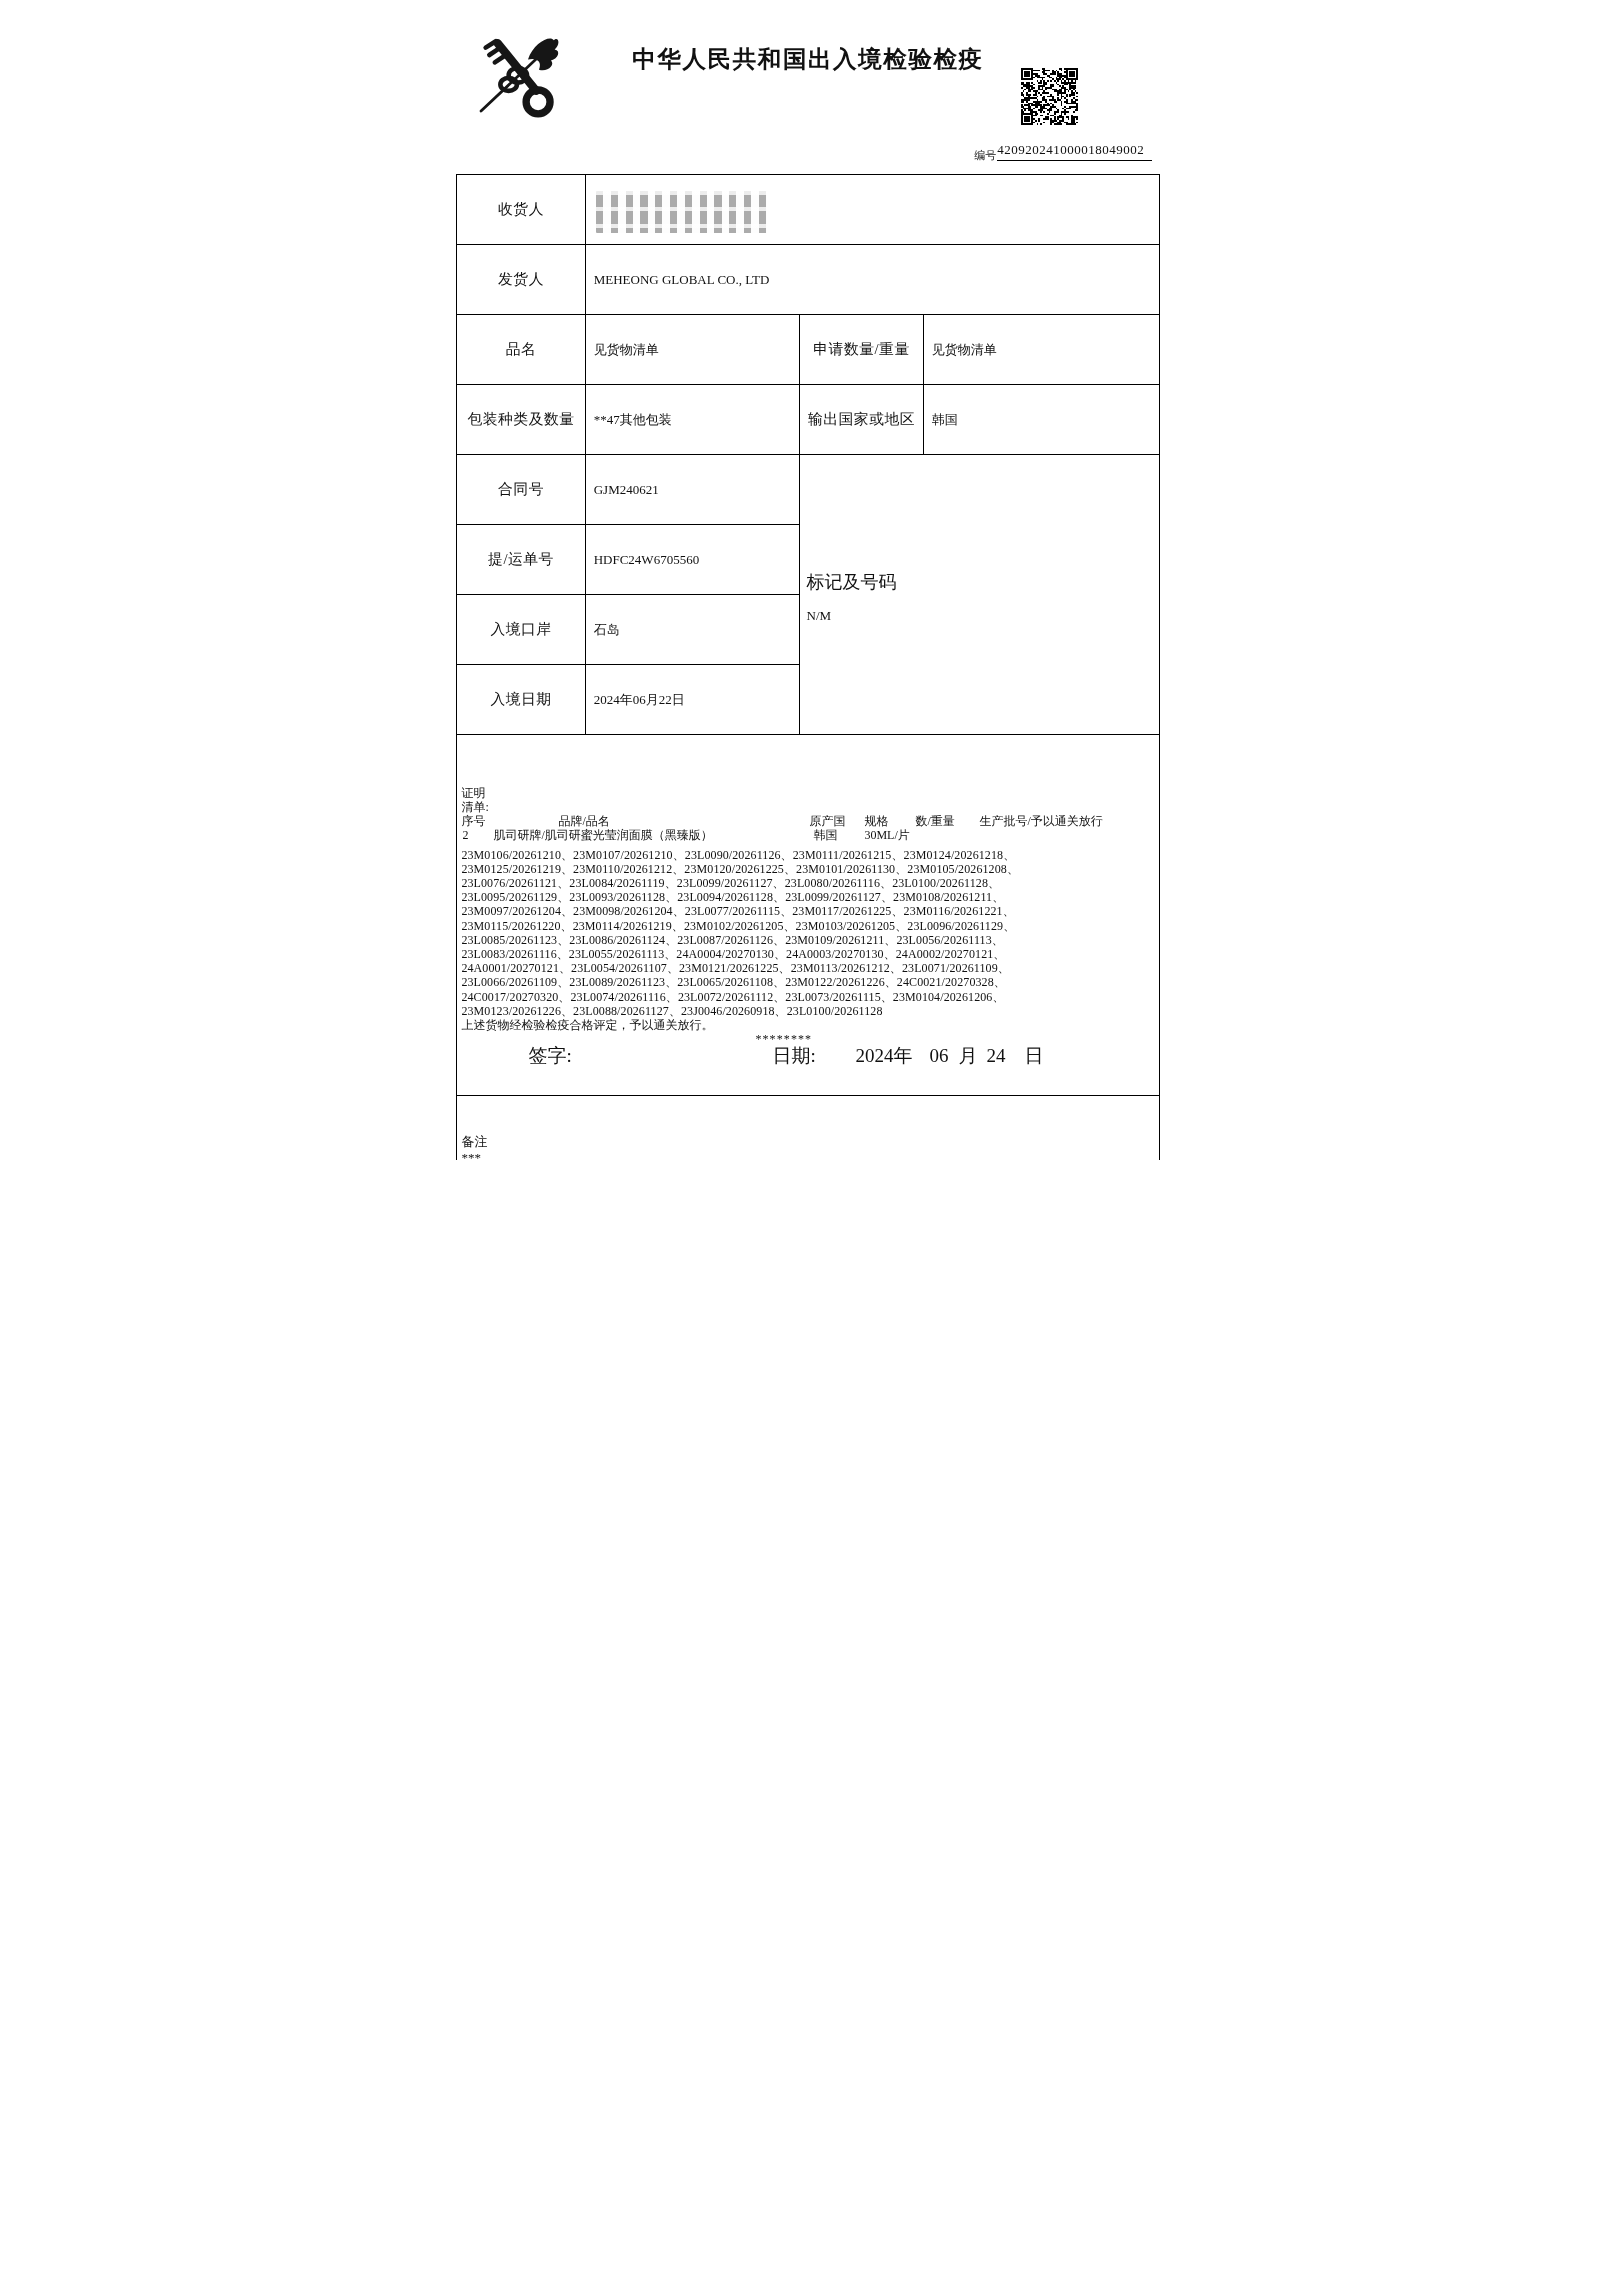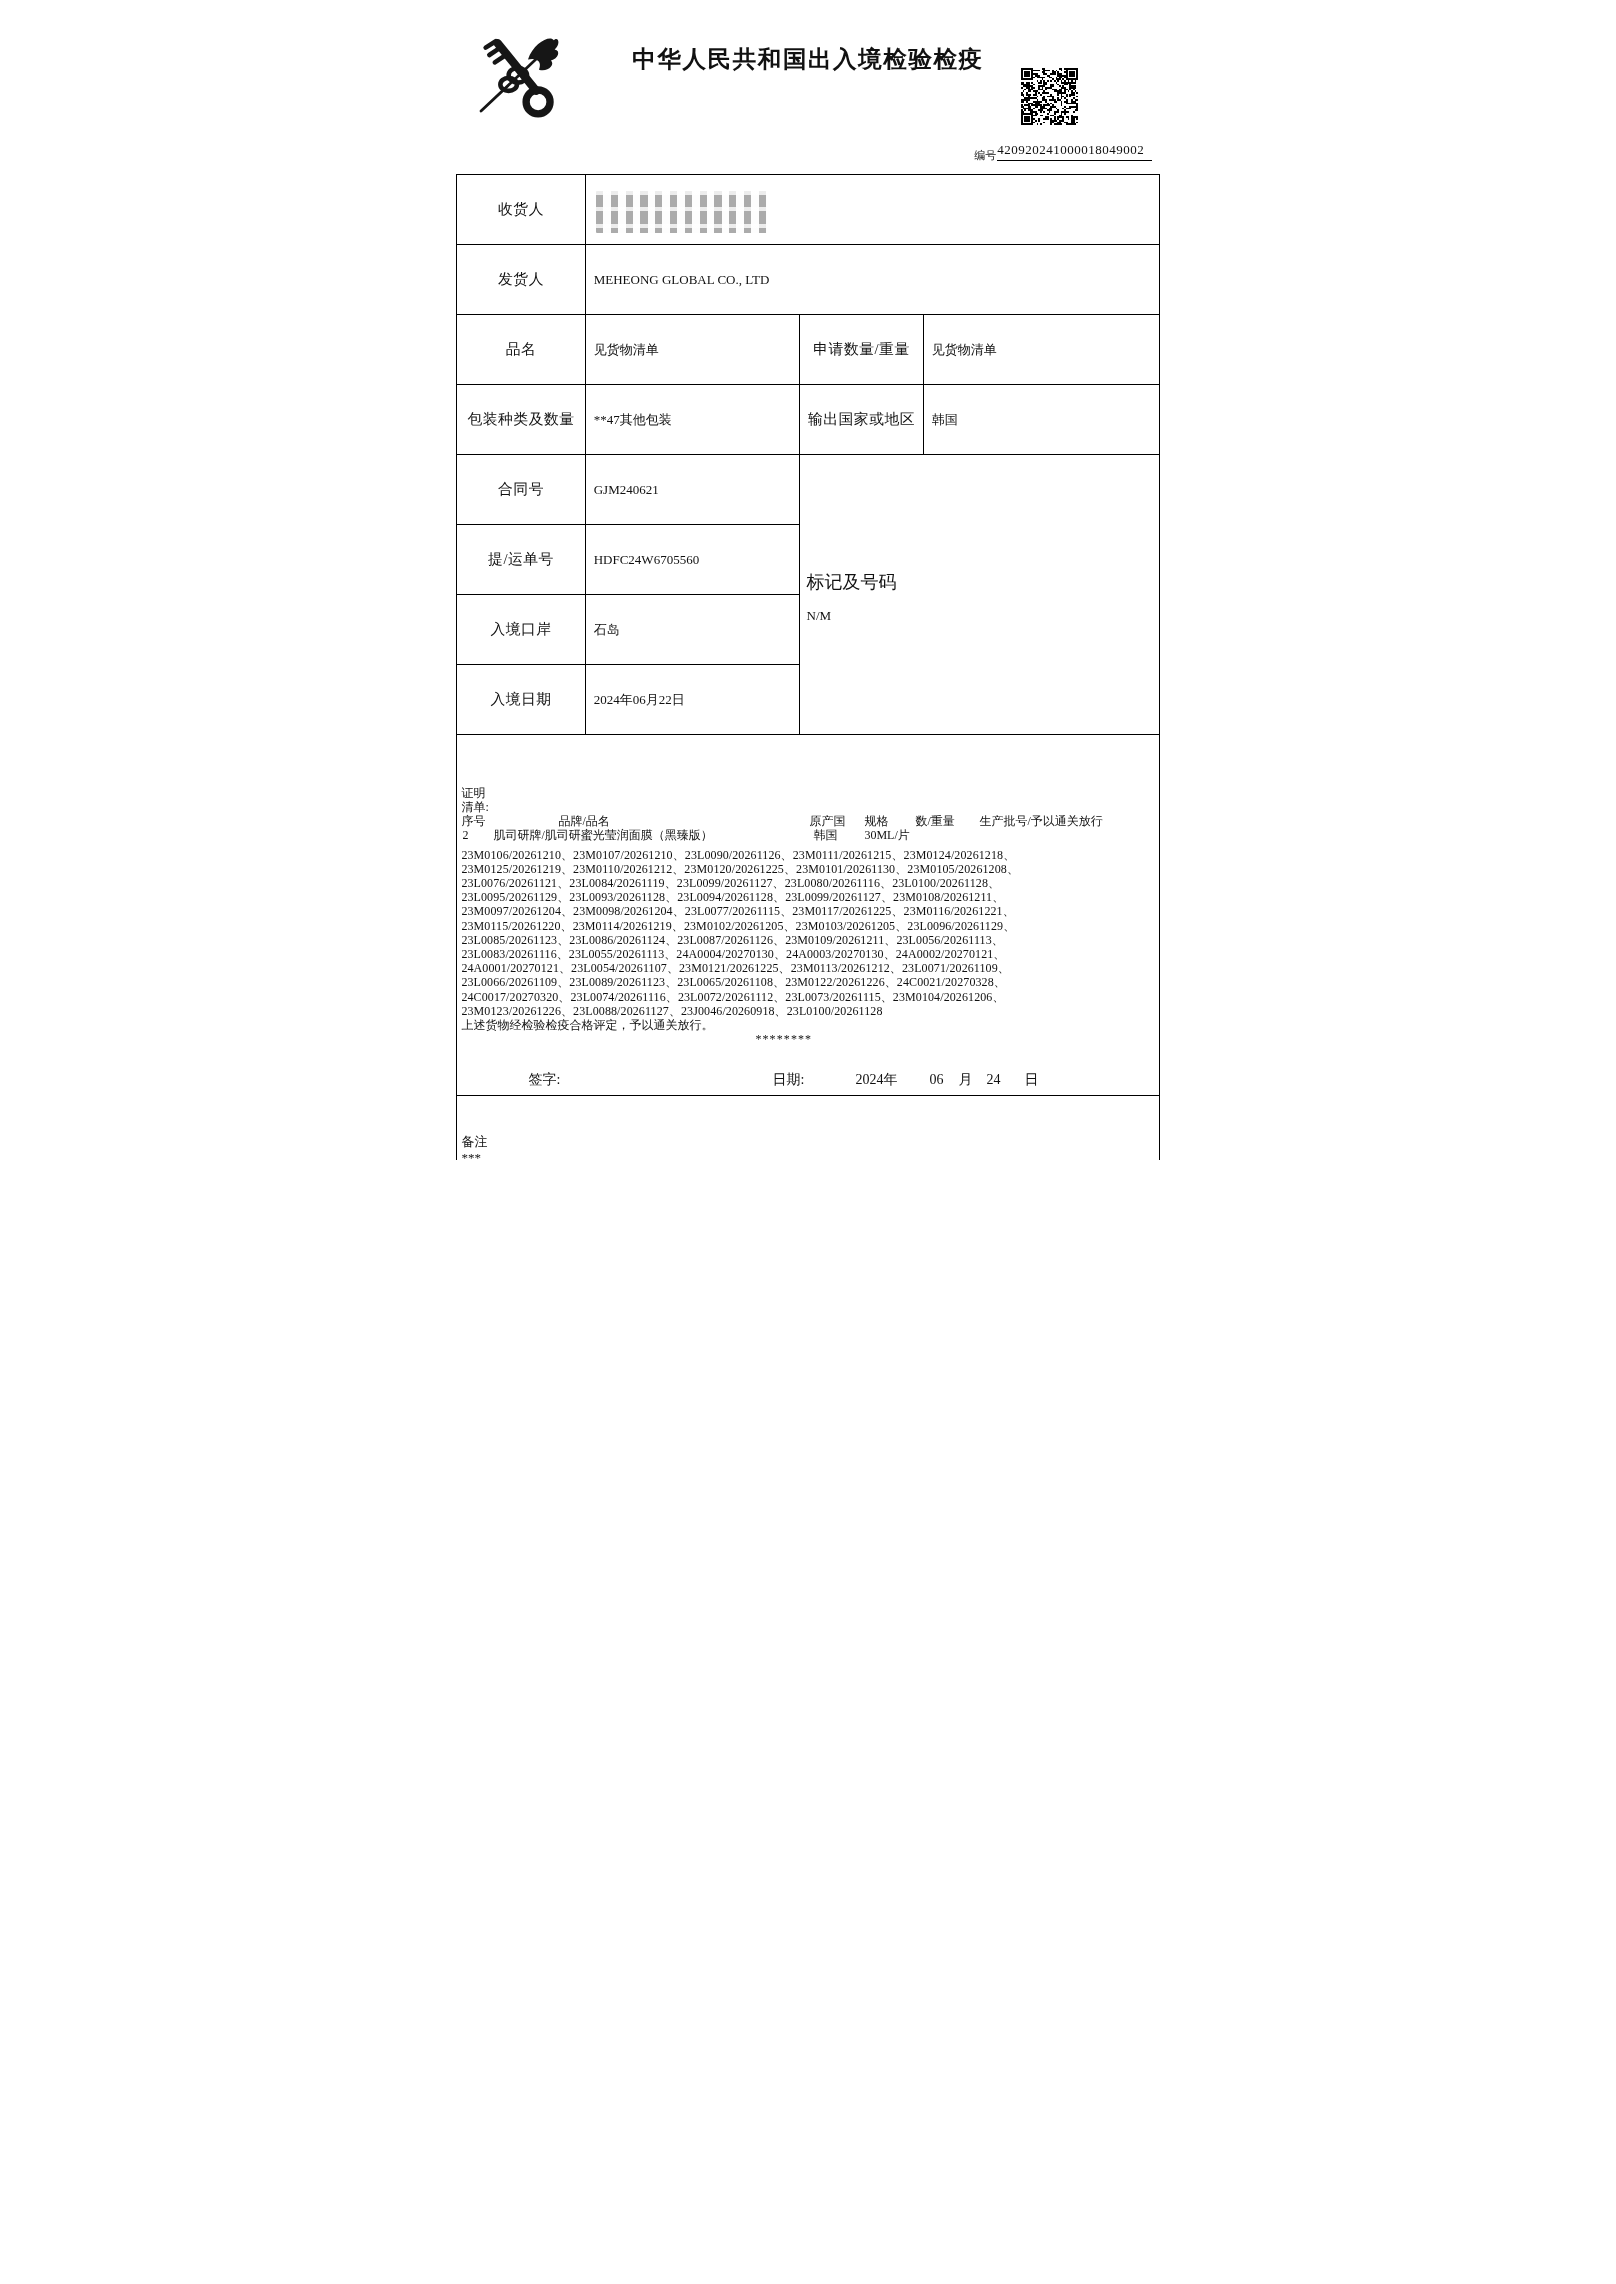--- a/index.html
+++ b/index.html
@@ -46,21 +46,21 @@
                  padding:2.2px 4.4px 0 4.4px; font-size:12px; line-height:14.2px; }
   .cert-line { white-space:nowrap; }
   .cols-line, .item-line { position:relative; height:14.2px; }
   .cols-line span, .item-line span { position:absolute; white-space:nowrap; }
   .c-seq{left:0;} .c-brand{left:97px;} .c-origin{left:348px;} .c-spec{left:403px;}
   .c-qty{left:454px;} .c-batch{left:518px;}
   .i-seq{left:1.1px;} .i-name{left:32px;} .i-origin{left:352px;} .i-spec{left:403px;}
   .batches div { white-space:nowrap; letter-spacing:0.1px; }
   .batches div:first-child { margin-top:4.9px; }
   .stars-line { margin-left:294px; letter-spacing:1.1px; }
-  .sig-row { position:absolute; left:4.4px; right:4.4px; bottom:6px; height:16.4px; font-size:14px; }
+  .sig-row { position:absolute; left:4.4px; right:4.4px; bottom:30px; height:16.4px; font-size:19px; }
   .sig-row span { position:absolute; white-space:nowrap; }
   .s-sign{left:67px;} .s-datelabel{left:311px;} .s-year{left:394px;}
   .s-month{left:468px;} .s-monthsuf{left:497px;} .s-day{left:525px;} .s-daysuf{left:563px;}
 
   
   td.remark-cell { height:108px; vertical-align:top; padding:2.2px 4.4px; font-size:13px; line-height:16px; }
 </style>
 </head>
 <body>
 

